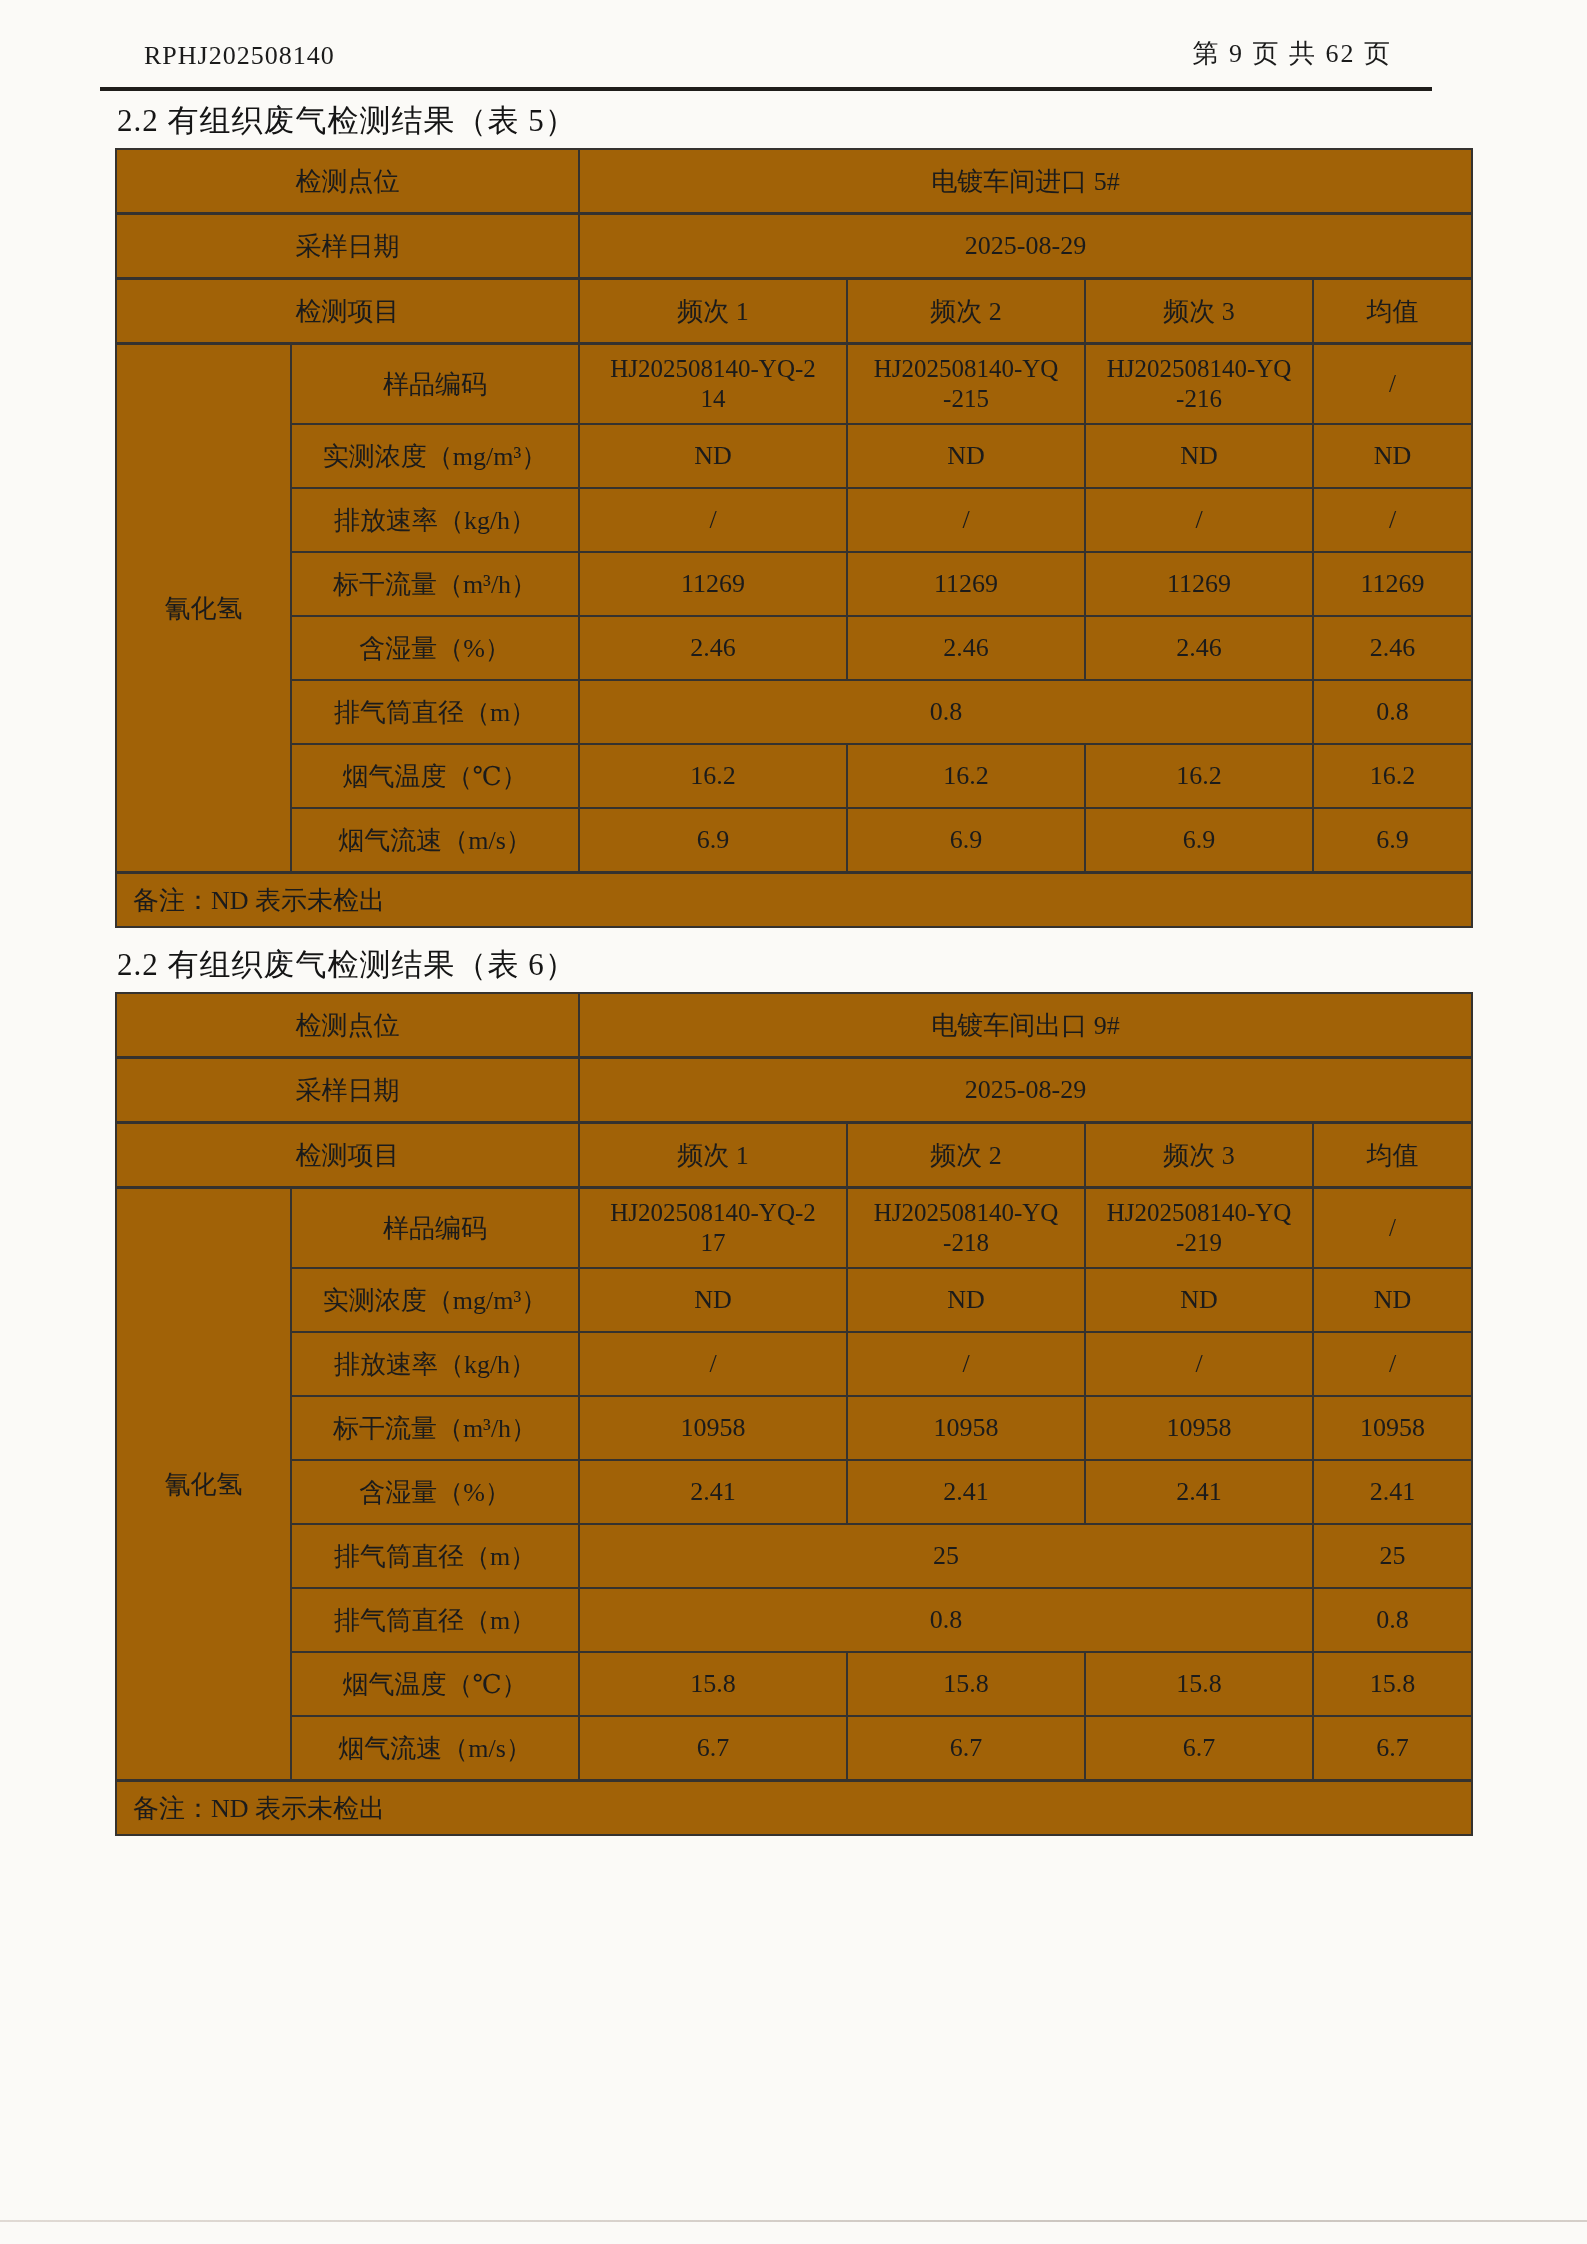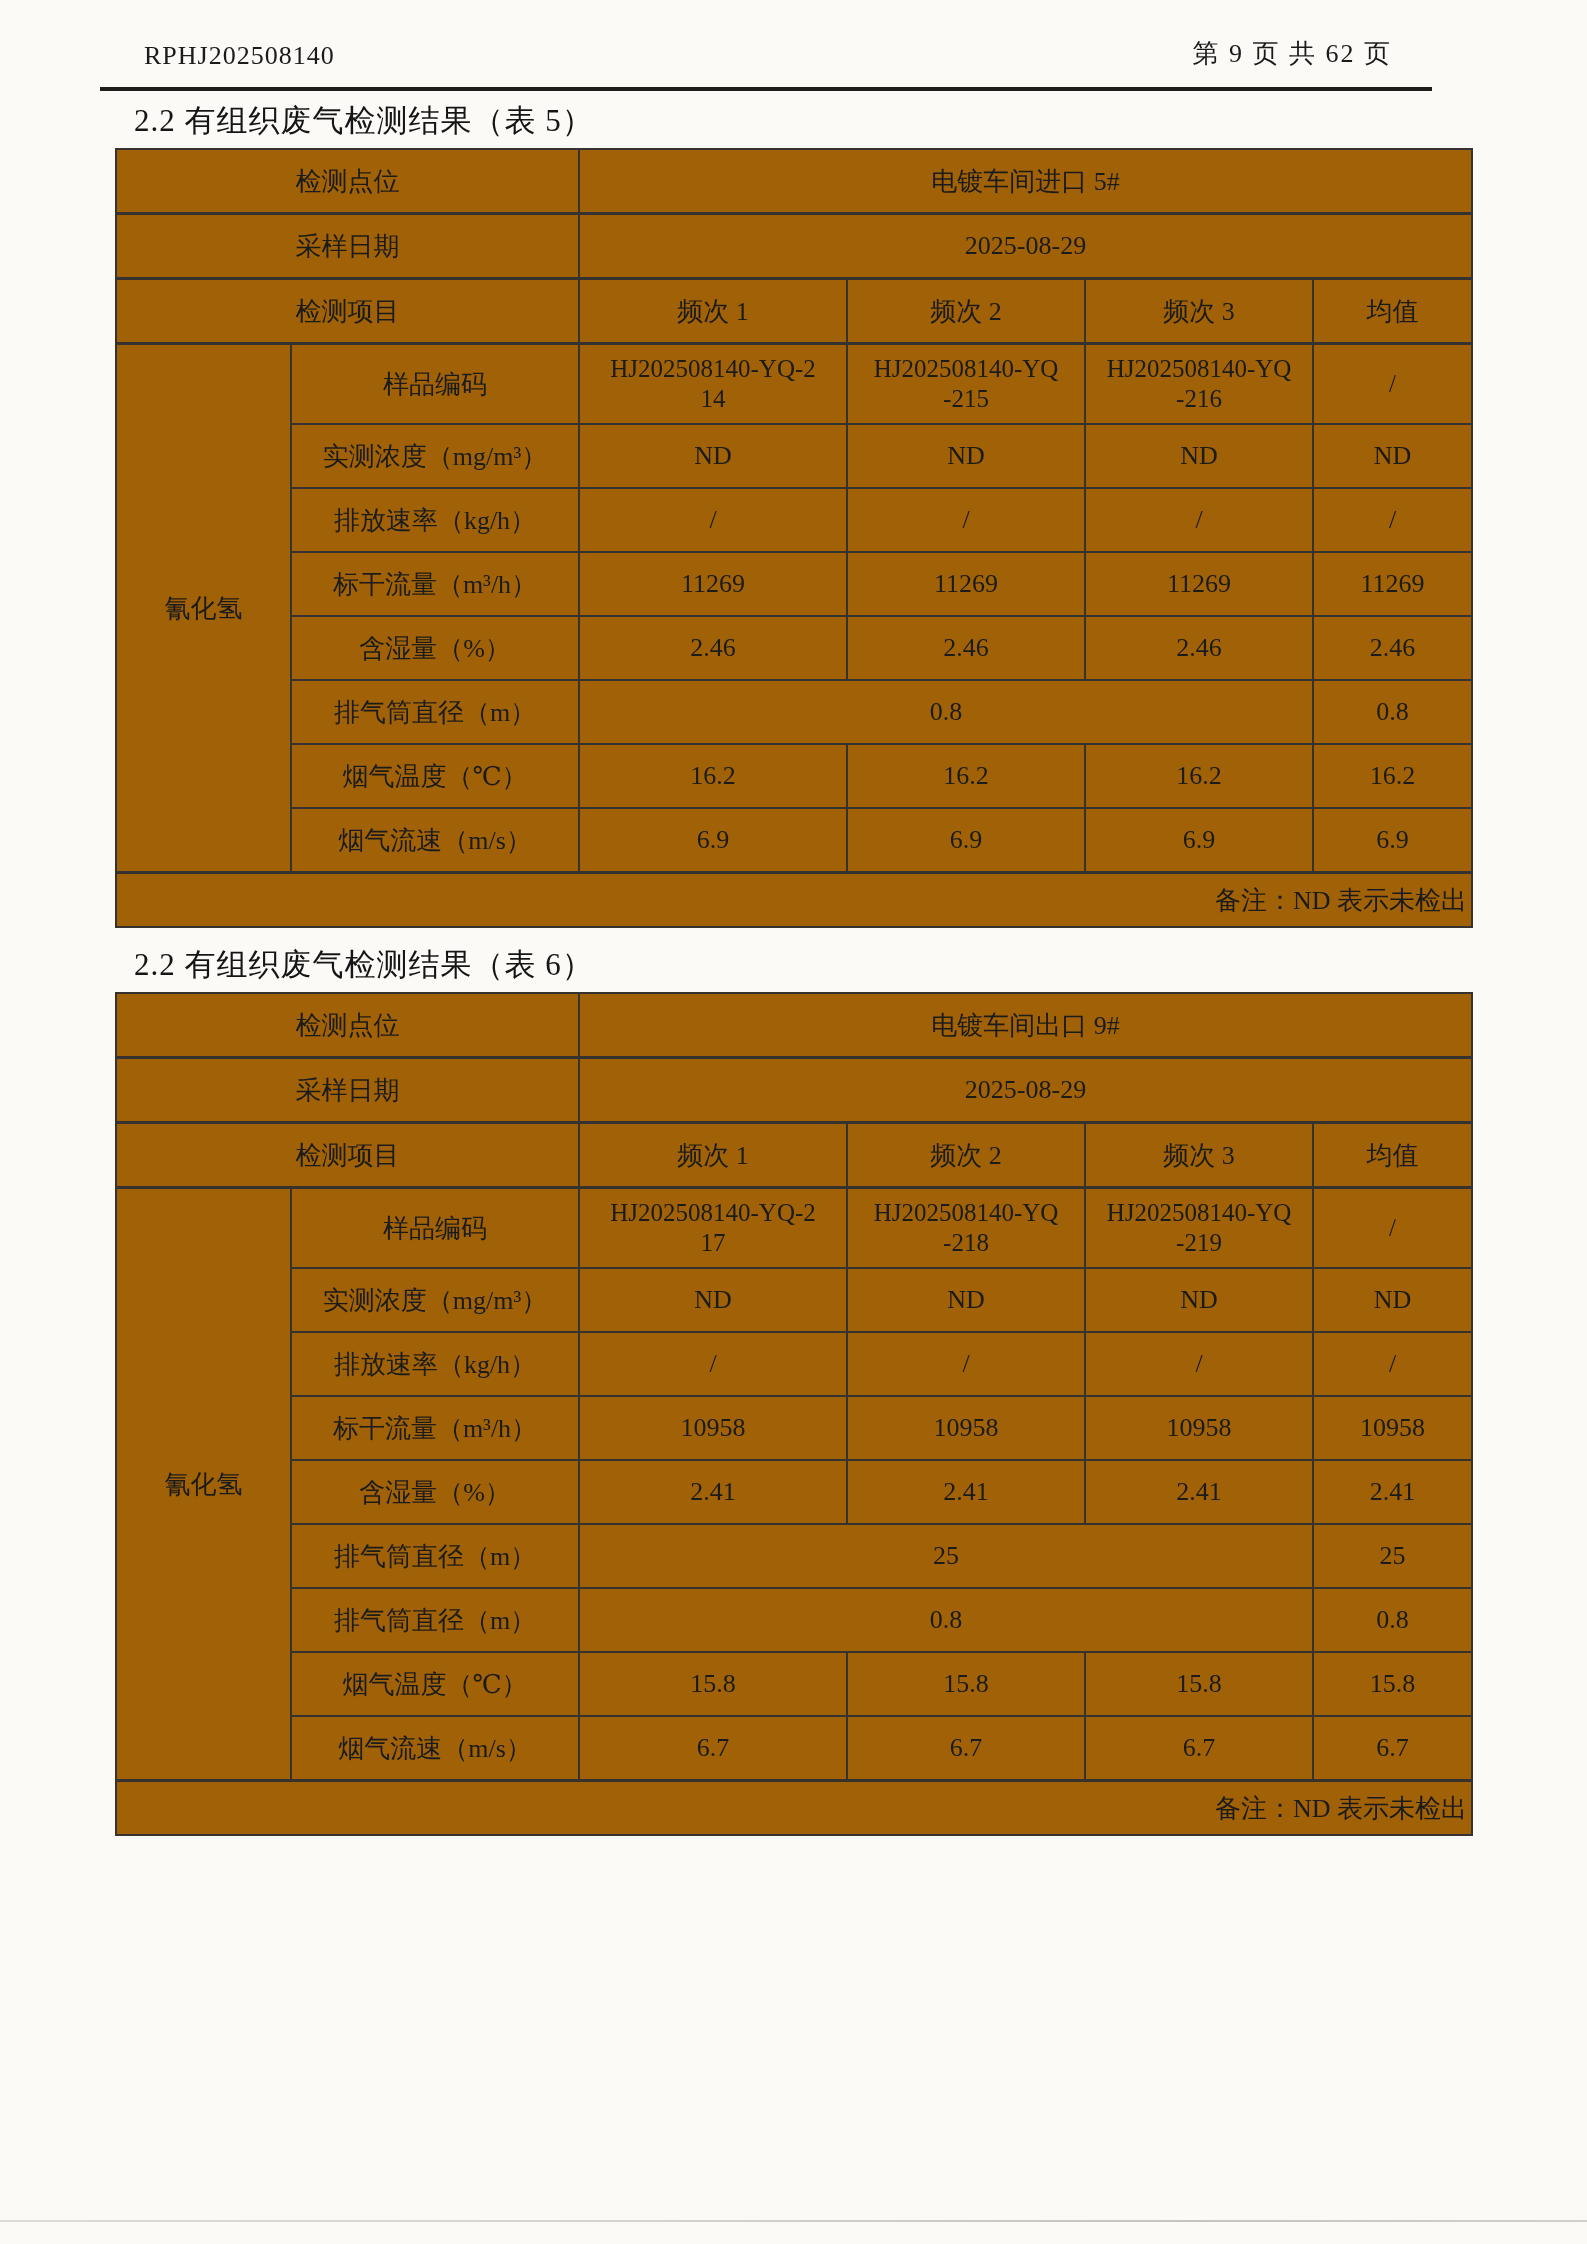--- a/index.html
+++ b/index.html
@@ -22,21 +22,21 @@
     justify-content:space-between;
     align-items:flex-end;
   }
   .page-header .doc-no{margin-left:44px;letter-spacing:1px;}
   .page-header .page-info{margin-right:40px;letter-spacing:2px;}
   
   .content{position:absolute;top:100px;left:115px;width:1360px;}
   .section-title{
     font-size:31px;
     font-weight:normal;
-    margin:0 0 6px 19px;
+    margin:0 0 6px 2px;
     letter-spacing:1px;
     color:#151515;
   }
   .section-title.second{margin-top:16px;}
   
   table.report{
     border-collapse:collapse;
     table-layout:fixed;
     width:1356px;
     font-size:26px;
@@ -48,21 +48,21 @@
     padding:0 4px;
     height:62px;
     vertical-align:middle;
     overflow:hidden;
   }
   tr.thick td{border-bottom-width:3px;}
   tr.code-row td{height:78px;}
   td.code{white-space:pre-line;line-height:1.2;font-size:25px;}
   tr.remark-row td{
     height:52px;
-    text-align:right;
+    text-align:left;
     padding-left:16px;
     border-top-width:3px;
   }
   
   .scan-line{
     position:absolute;
     left:0;bottom:22px;
     width:100%;height:2px;
     background:linear-gradient(90deg,#e0dad4 0%,#d8d2cc 40%,#c9c3bd 75%,#d5cfc9 100%);
   }

